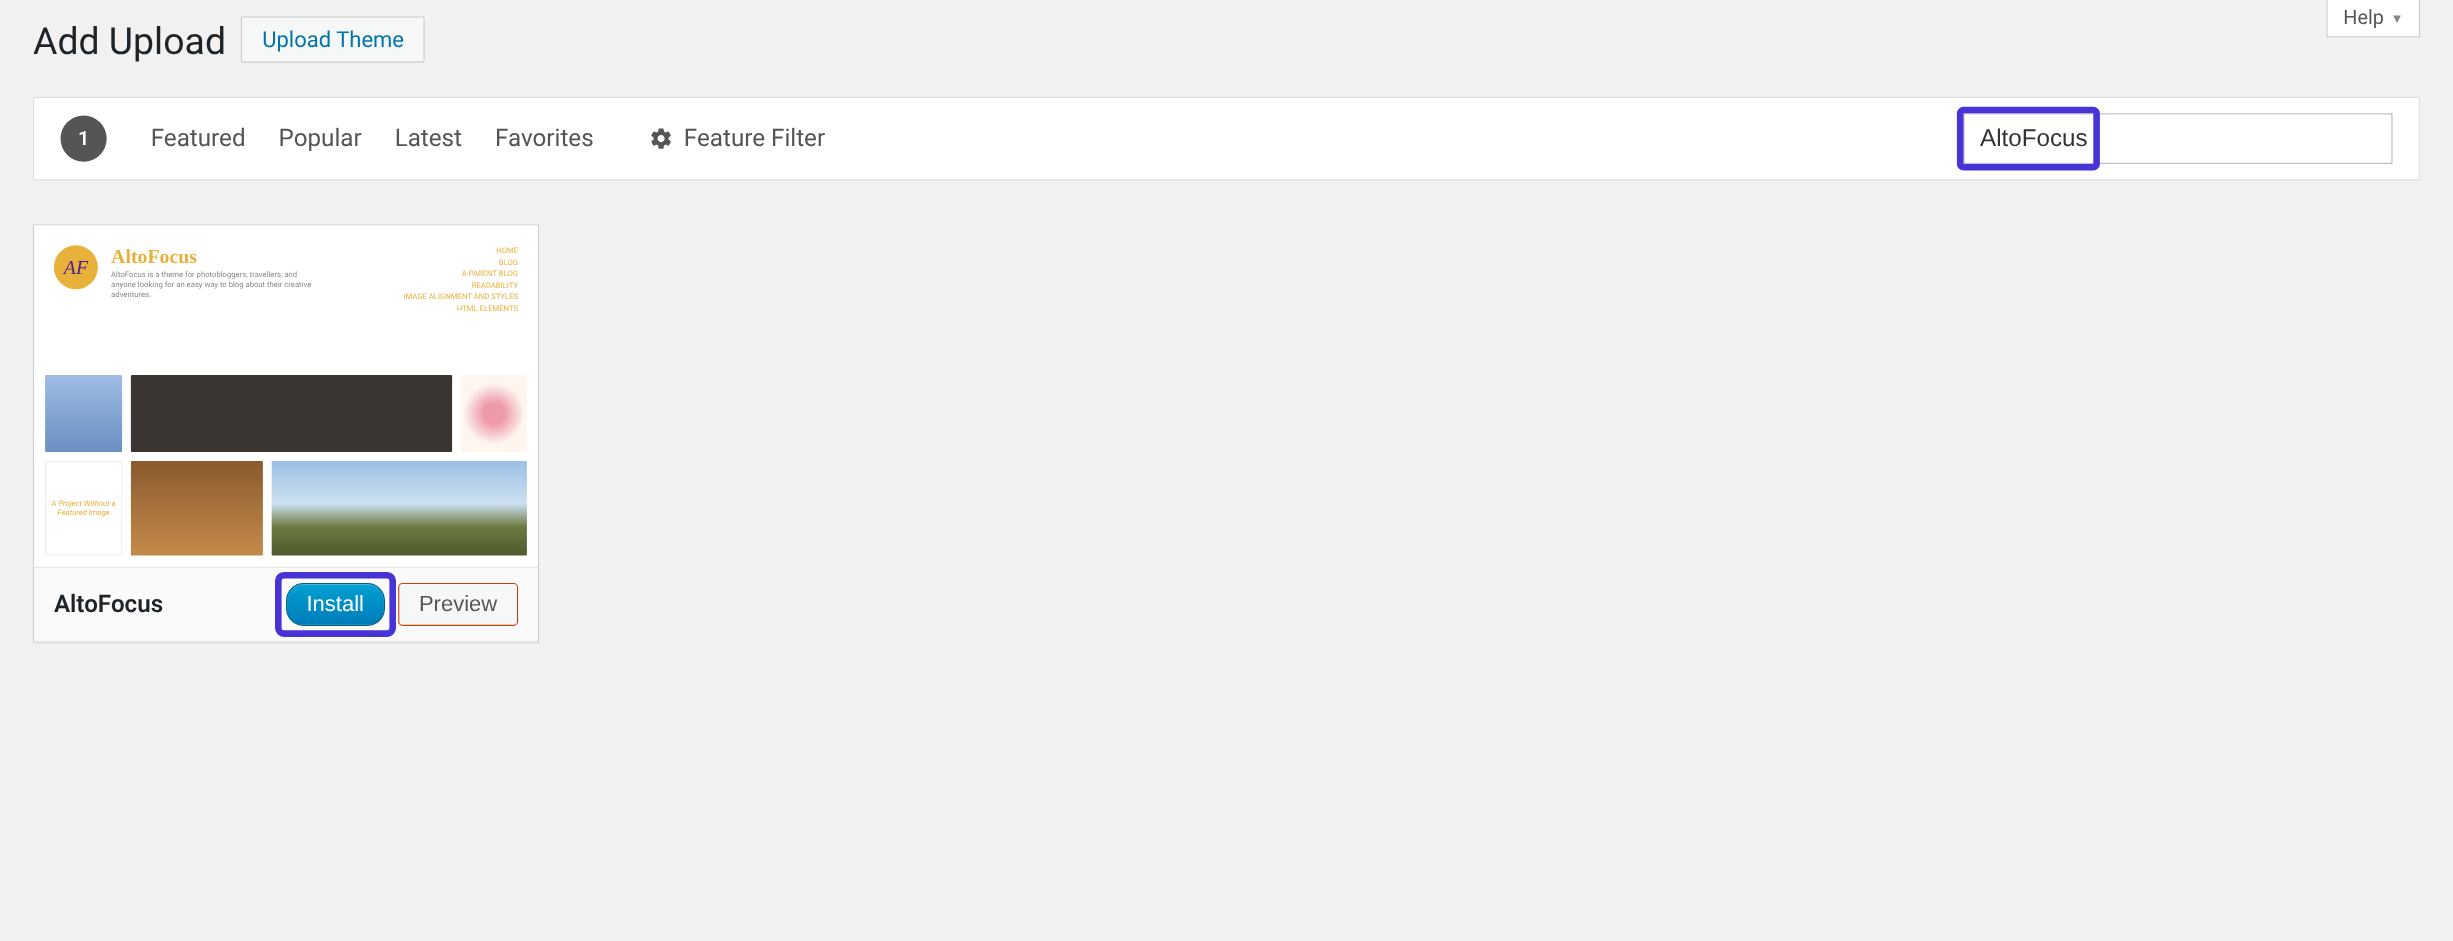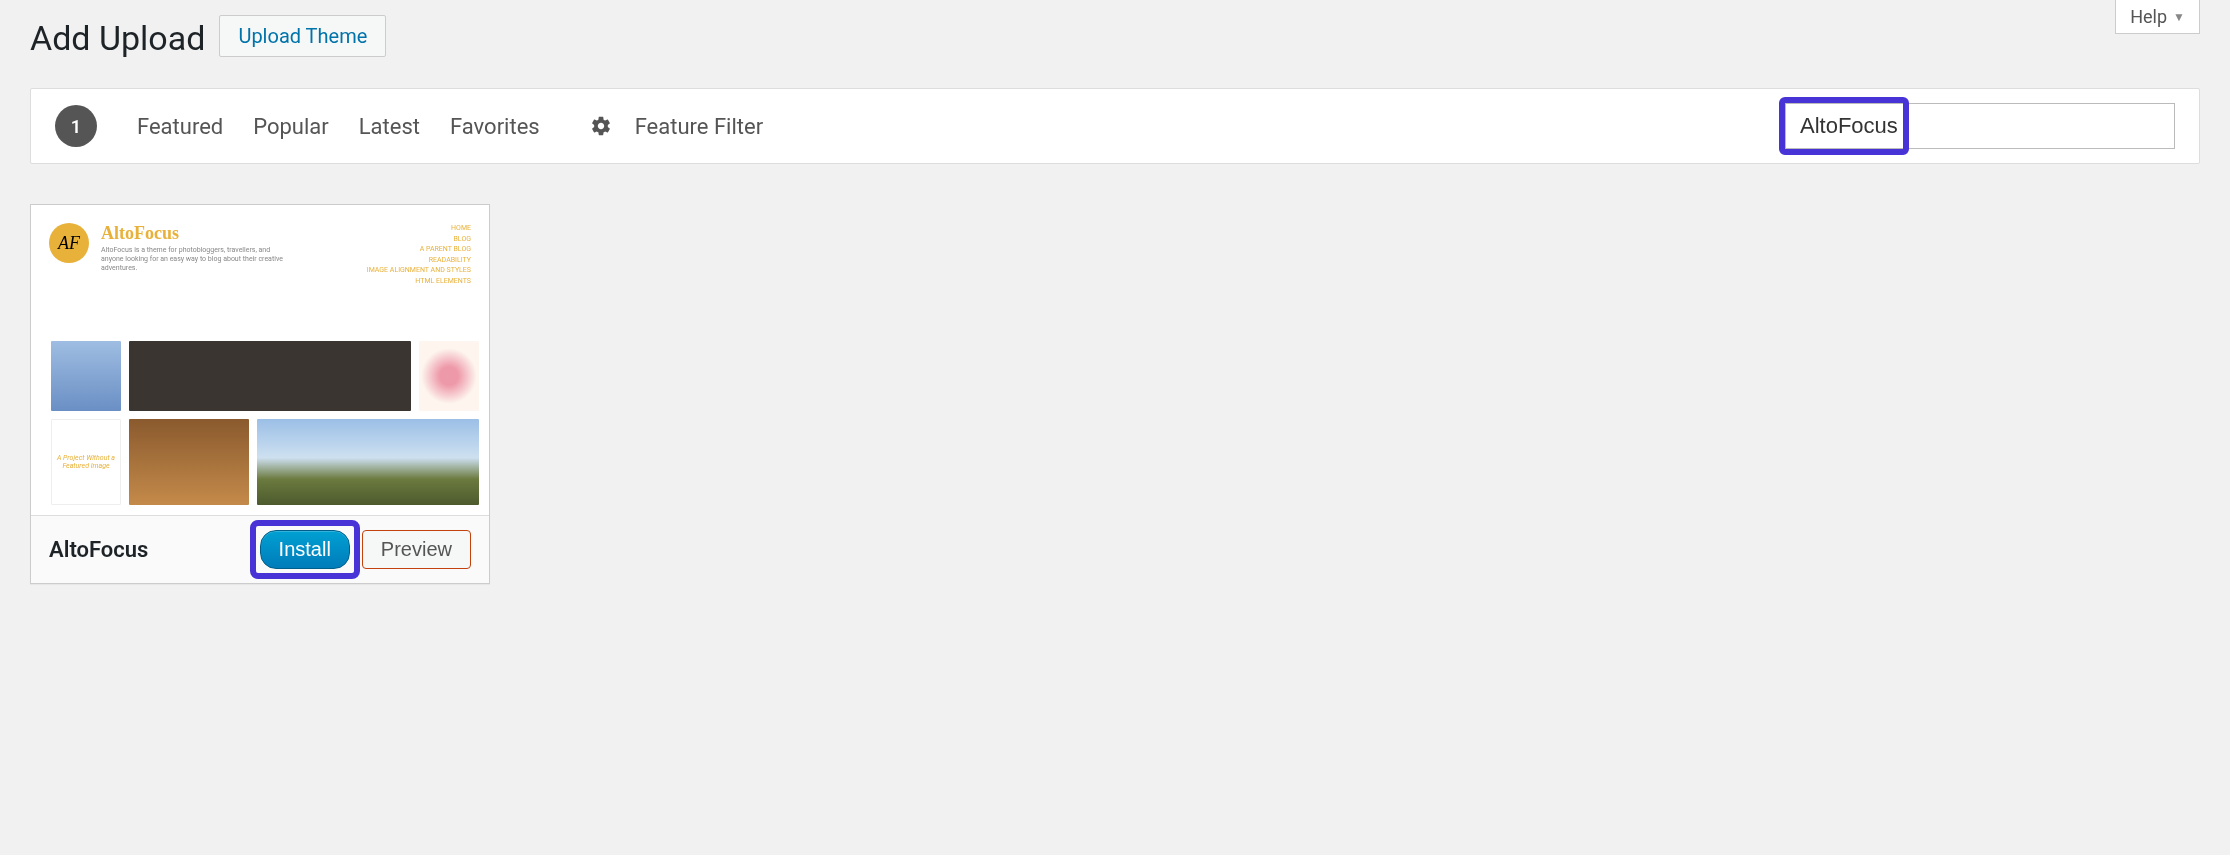--- a/index.html
+++ b/index.html
@@ -5,36 +5,36 @@
 html,body{margin:0;padding:0;font-family:-apple-system,BlinkMacSystemFont,"Segoe UI",Roboto,Oxygen,Ubuntu,sans-serif;background:#f1f1f1;color:#1d2327}
 *{box-sizing:border-box}
 .wrap{padding:0 30px 30px 30px;position:relative;min-height:855px}
 .help-tab{position:absolute;top:0;right:30px;background:#fff;border:1px solid #ccc;border-top:none;padding:6px 14px;font-size:18px;color:#555;display:flex;align-items:center;gap:6px;cursor:pointer}
 .help-tab .tri{font-size:12px;color:#888}
 h1.page-title{font-size:34px;font-weight:400;margin:18px 0 14px 0;display:inline-block;vertical-align:middle}
 .upload-btn{display:inline-block;margin-left:10px;border:1px solid #ccc;background:#f6f7f7;color:#0073aa;padding:8px 18px;font-size:20px;border-radius:2px;cursor:pointer;vertical-align:middle}
 .filter-bar{background:#fff;border:1px solid #ddd;border-radius:2px;margin-top:16px;display:flex;align-items:center;padding:14px 24px;gap:30px}
 .count-badge{width:42px;height:42px;border-radius:50%;background:#555;color:#fff;display:flex;align-items:center;justify-content:center;font-size:18px;font-weight:600;margin-right:10px}
 .filter-link{font-size:22px;color:#555;cursor:pointer}
-.feature-filter{display:flex;align-items:center;gap:23px;margin-left:20px}
+.feature-filter{display:flex;align-items:center;gap:10px;margin-left:20px}
 .gear{width:22px;height:22px;fill:#555}
 .spacer{flex:1}
 .search-wrap{position:relative}
 .search-input{width:390px;height:46px;border:1px solid #bbb;font-size:22px;padding:0 14px;color:#333}
 .highlight-box{position:absolute;top:-6px;left:-6px;width:130px;height:58px;border:6px solid #4733d6;border-radius:6px;pointer-events:none}
 .results{margin-top:40px;display:flex;gap:20px;flex-wrap:wrap}
 .theme-card{width:460px;border:1px solid #ccc;background:#fff;box-shadow:0 1px 1px rgba(0,0,0,.04)}
 .theme-shot{height:310px;position:relative;background:#fff;overflow:hidden}
 .shot-header{display:flex;padding:18px 18px 30px 18px;gap:12px}
-.af-logo{width:40px;height:40px;border-radius:50%;background:#e8b13a;color:#000000;display:flex;align-items:center;justify-content:center;font-style:italic;font-family:Georgia,serif;font-size:18px}
+.af-logo{width:40px;height:40px;border-radius:50%;background:#e8b13a;color:#4c1d95;display:flex;align-items:center;justify-content:center;font-style:italic;font-family:Georgia,serif;font-size:18px}
 .af-title{font-family:Georgia,serif;font-size:18px;color:#e8b13a;font-weight:600}
 .af-sub{font-size:7px;color:#888;line-height:1.3;margin-top:2px;max-width:190px}
 .mini-nav{margin-left:auto;font-size:7px;color:#e8b13a;text-align:right;line-height:1.5}
 .mini-nav div{white-space:nowrap}
-.gallery{position:absolute;bottom:0;left:10px;right:0;height:180px;padding:6px 10px 10px 10px;display:grid;grid-template-columns:70px 120px 1fr 60px;grid-template-rows:70px 1fr;gap:8px}
+.gallery{position:absolute;bottom:0;left:0;right:0;height:180px;padding:6px 10px 10px 10px;display:grid;grid-template-columns:70px 120px 1fr 60px;grid-template-rows:70px 1fr;gap:8px}
 .tile{background:#ddd;border-radius:1px}
 .tile.blue{background:linear-gradient(#9fbde2,#6a8fc4)}
 .tile.dark{background:#3a3531}
 .tile.white{background:#fff;border:1px solid #eee;display:flex;flex-direction:column;align-items:center;justify-content:center;font-size:7px;color:#e8b13a;font-style:italic;text-align:center;padding:4px}
 .tile.food{background:radial-gradient(circle,#e9a 20%,#fdf5ee 60%)}
 .tile.sky{background:linear-gradient(#9bbfe6 0%,#cde0f0 45%,#6b7a3e 70%,#4d5a2e 100%)}
 .tile.mkt{background:linear-gradient(#8a5a2e,#c48a4a)}
 .a{grid-column:1;grid-row:1}
 .b{grid-column:2/4;grid-row:1}
 .c{grid-column:4;grid-row:1}

